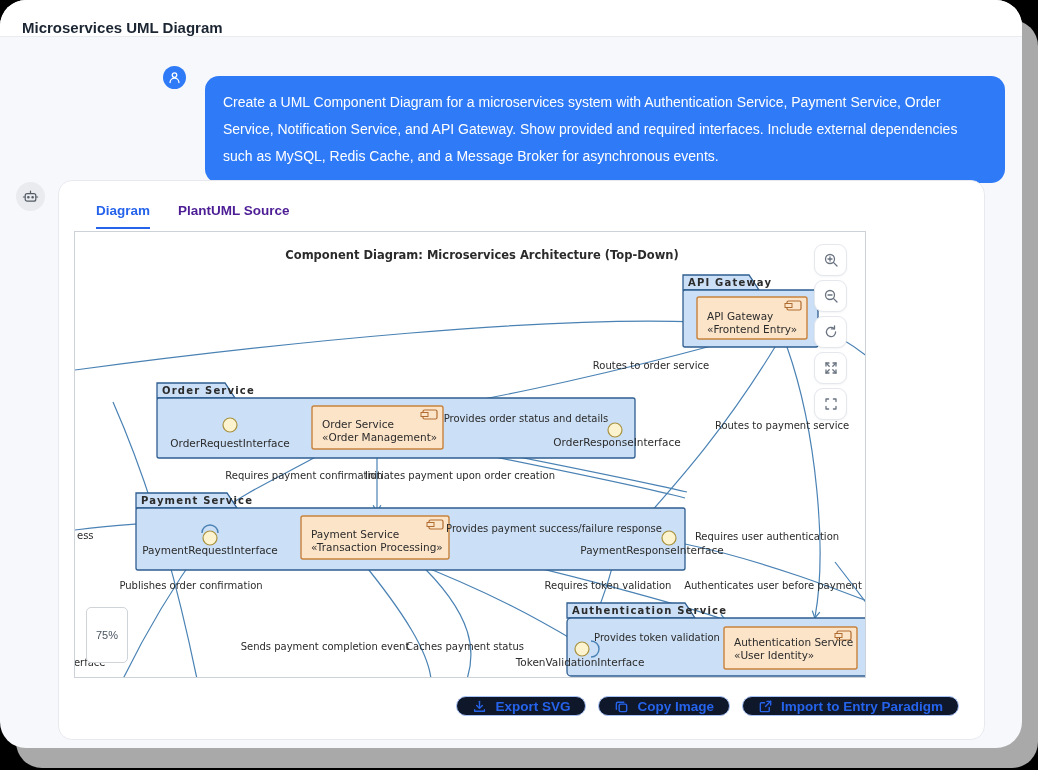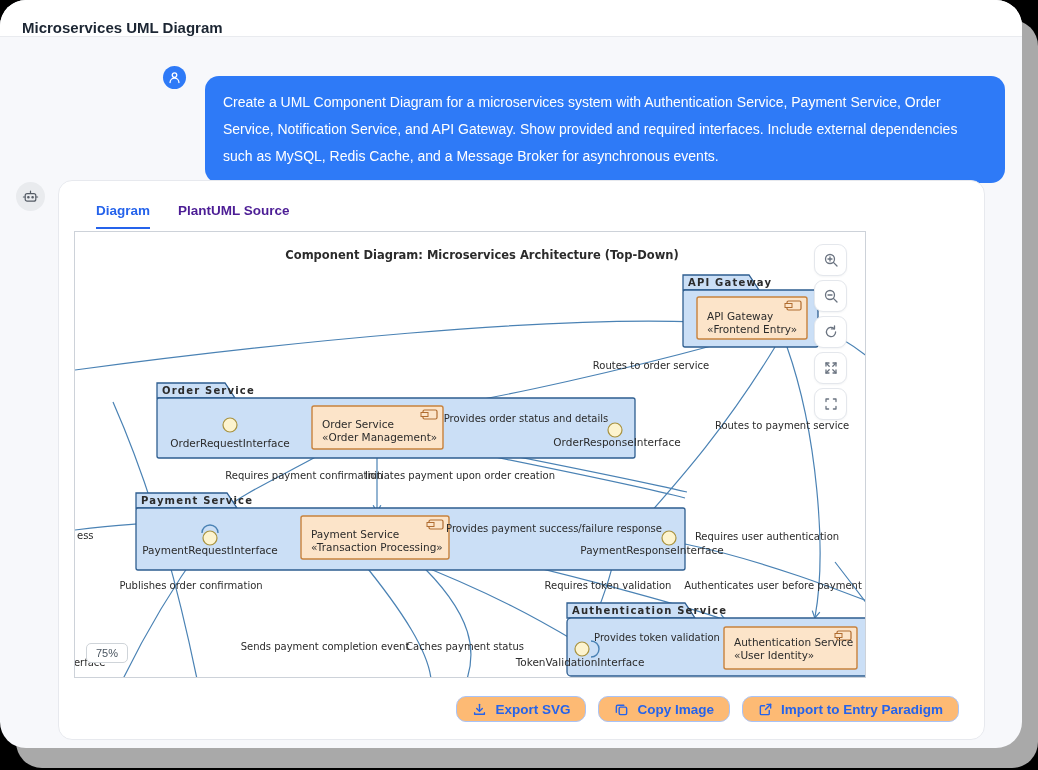--- a/index.html
+++ b/index.html
@@ -23,24 +23,24 @@
   .tabrow { position:absolute; left:37px; top:22px; display:flex; gap:28px; font-size:13.5px;text-align:center; }
   .tab { padding-bottom:9px; cursor:pointer; font-weight:600; color:#4c1d95; }
   .tab.active { color:#2563eb; border-bottom:2px solid #2563eb; }
 
   .canvas { position:absolute; left:15px; top:50px; width:792px; height:447px; background:#fff;
             border:1px solid #cdd2d9; overflow:hidden; }
   .zoom-controls { position:absolute; top:12px; right:18px; display:flex; flex-direction:column; gap:4px; }
   .zctl { width:33px; height:32px; background:#fff; border:1px solid #e4e7ec; border-radius:9px;
           display:flex; align-items:center; justify-content:center; box-shadow:0 1px 2px rgba(20,30,50,.05); cursor:pointer; }
   .zoom-badge { position:absolute; left:11px; bottom:14px; background:#fff; border:1px solid #cfd4d9;
-                border-radius:5px; padding:3px 9px; font-size:11px; color:#4a5560; }
+                border-radius:5px; padding:21px 9px; font-size:11px; color:#4a5560; }
 
   .actions { position:absolute; right:25px; top:515px; display:flex; gap:12px; }
-  .abtn { height:26px; display:flex; align-items:center; gap:8px; padding:0 15px; background:#fdba74;
+  .abtn { height:20px; display:flex; align-items:center; gap:8px; padding:0 15px; background:#0f172a;
           border:1px solid #a8c3f8; border-radius:10px; color:#2563eb; font-size:13.5px; font-weight:600; cursor:pointer; }
 
   
   svg.diagram text { font-family:"DejaVu Sans", sans-serif; fill:#2b2b2b; }
   .pkg-name { font-size:10px; font-weight:bold; letter-spacing:1.2px; fill:#111; }
   .dg-title { font-size:11.5px; font-weight:bold; fill:#111; }
   .comp-label { font-size:10.5px; }
   .edge-label { font-size:10px; }
   .if-label { font-size:10.5px; }
   .pkg { fill:#cbdff6; stroke:#2e5e90; stroke-width:1.3; }

